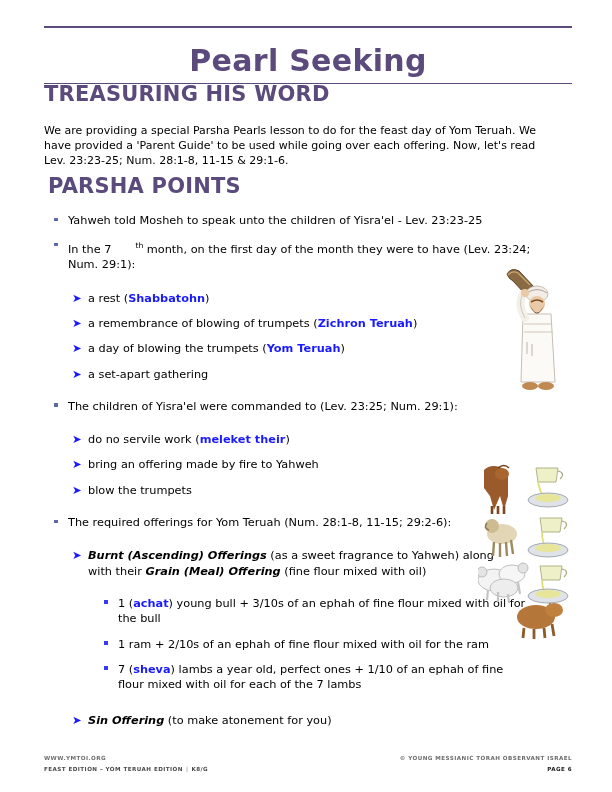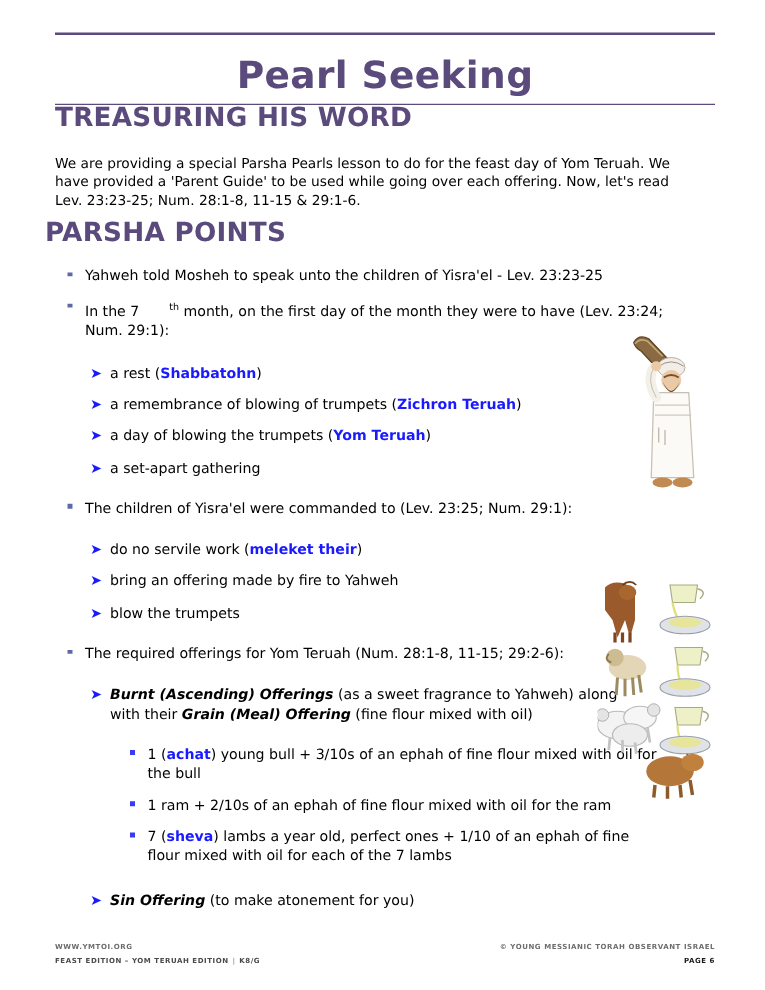--- a/index.html
+++ b/index.html
@@ -49,21 +49,21 @@
   .sec-head {
     position: absolute;
     color: #5b4a7c;
     font-family: "DejaVu Sans", sans-serif;
     font-weight: bold;
     font-size: 21px;
     letter-spacing: 0.2px;
     white-space: nowrap;
   }
   #head-treasuring { left: 44px; top: 82px; }
-  #head-parsha     { left: 36px; top: 174px; text-align: center; }
+  #head-parsha     { left: 48px; top: 174px; text-align: center; }
 
   
   .intro {
     position: absolute;
     left: 44px;
     top: 112px;
     width: 516px;
     font-size: 11px;
     line-height: 15.2px;
     color: #000;

